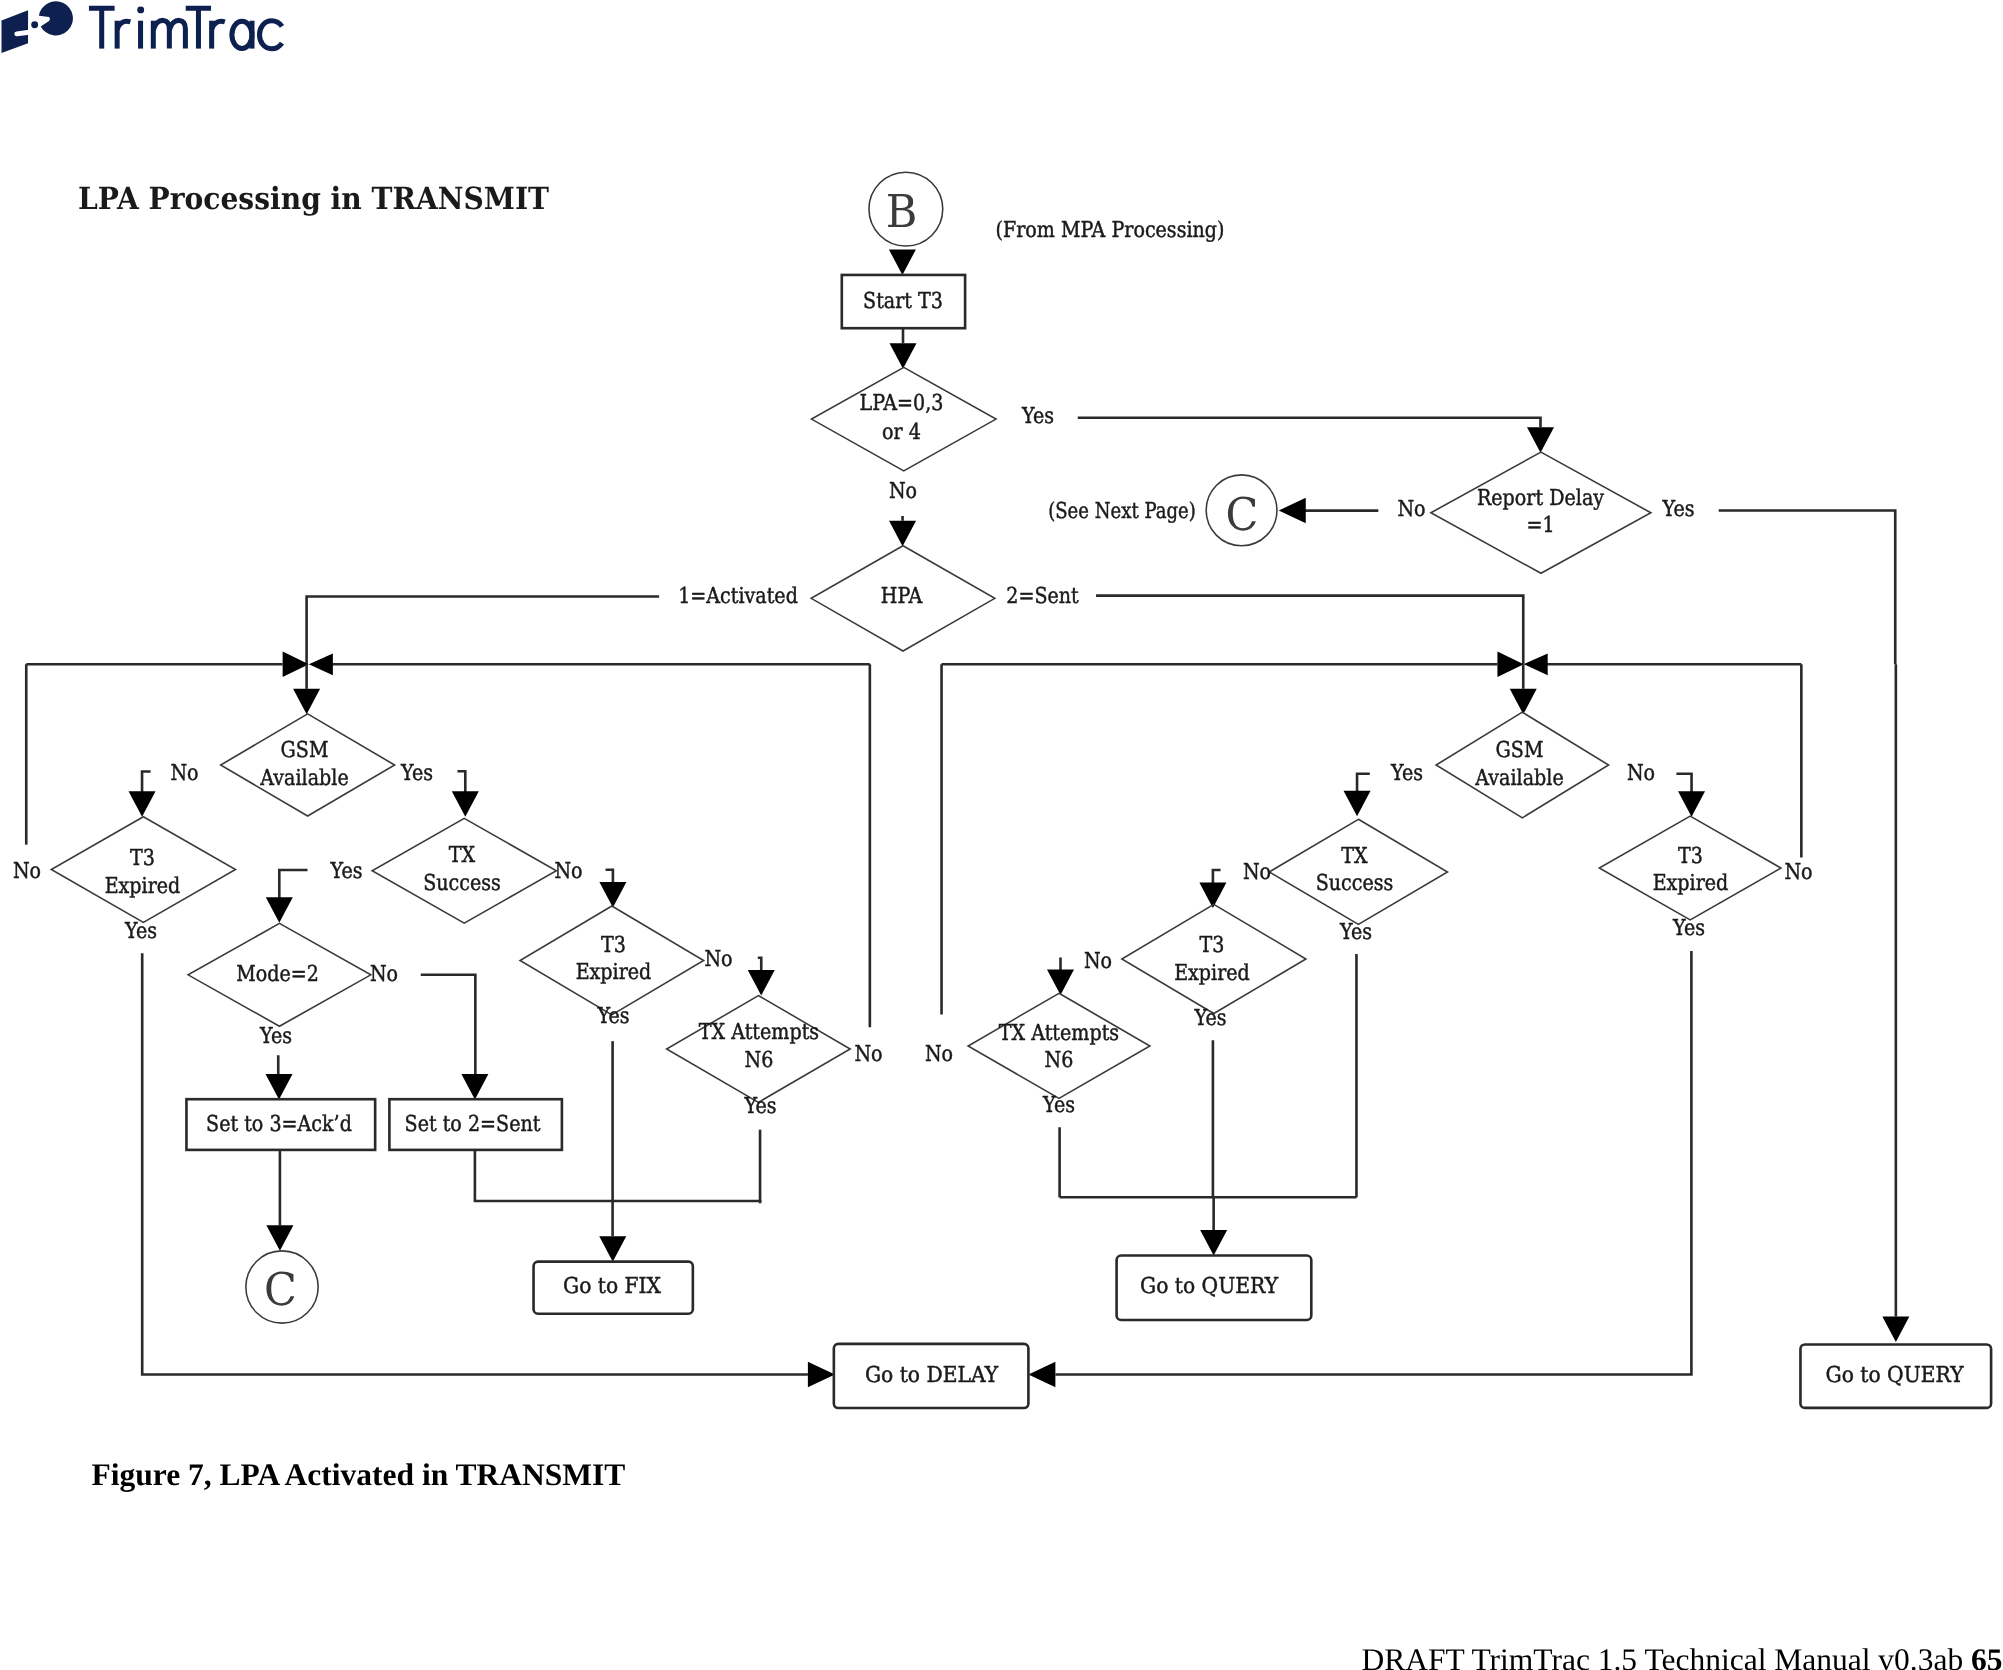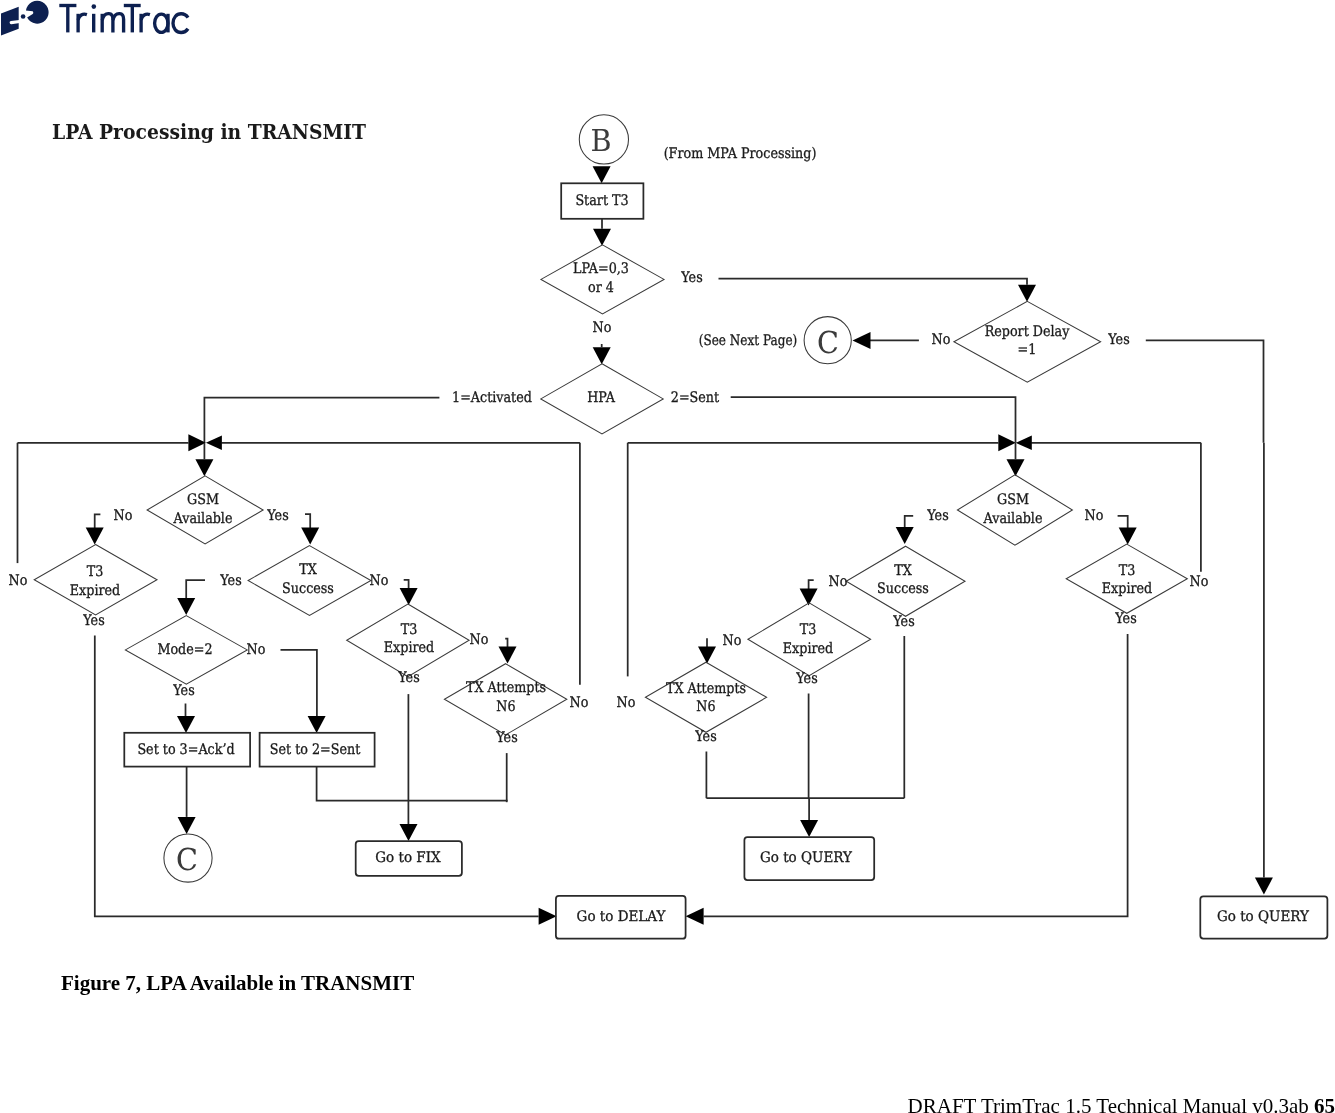--- a/index.html
+++ b/index.html
@@ -64,21 +64,21 @@
         <ellipse cx="161.3" cy="23.2" rx="6.7" ry="9.1"></ellipse>
             <path d="M168.0 13.8 V32.4"></path>
         <path d="M188.0 17.6 C186.3 15.0 183.9 13.8 181.1 13.8 C176.4 13.8 173.0 17.9 173.0 23.2 C173.0 28.4 176.4 32.5 181.1 32.5 C183.9 32.5 186.3 31.2 188.0 28.7"></path>
       </g>
     </g>
   </svg>
 </div>
 
 <div id="diagram-title">LPA Processing in TRANSMIT</div>
 
-<div id="figure-caption">Figure 7, LPA Available in TRANSMIT</div>
+<div id="figure-caption">Figure 7, LPA Activated in TRANSMIT</div>
 
 <div id="page-footer"><span>DRAFT TrimTrac 1.5 Technical Manual v0.3ab</span> <b>65</b></div>
 
 <svg id="chart" viewBox="0 0 1335 1113" xmlns="http://www.w3.org/2000/svg">
   <circle class="dm" cx="603.9" cy="139.4" r="24.6"></circle>
   <path class="fl" d="M592.6 166.3H610.6L601.6 183.3Z"></path>
   <rect class="bx" x="561.2" y="183.3" width="82.2" height="35.5"></rect>
   <path class="ln" d="M602.0 218.8L602.0 228.8"></path>
   <path class="fl" d="M593.0 228.8H611.0L602.0 245.8Z"></path>
   <path class="dm" d="M602.5 244.9L664.0 279.4L602.5 313.9L541.0 279.4Z"></path>

